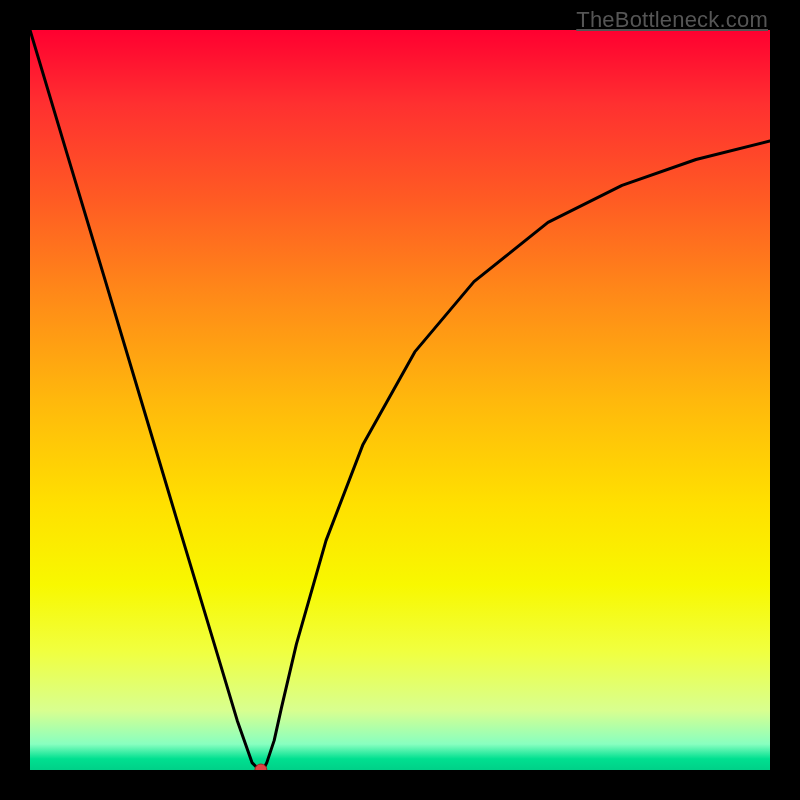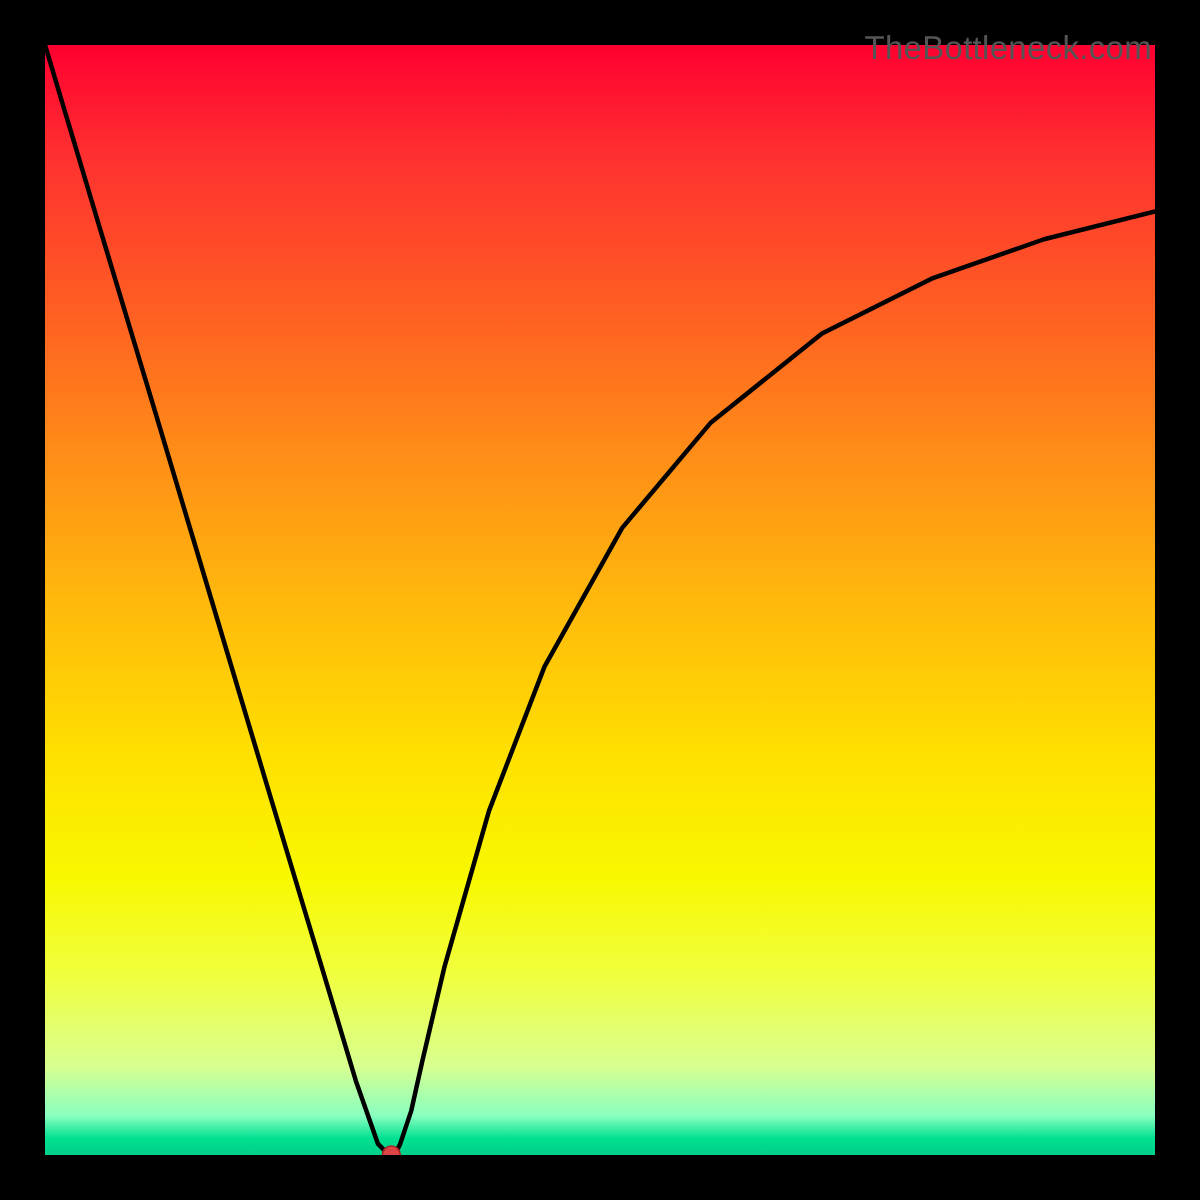--- a/index.html
+++ b/index.html
@@ -15,27 +15,28 @@
     position: absolute;
     top: 0;
     left: 0;
     width: 800px;
     height: 800px;
     box-sizing: border-box;
     border: 30px solid #000000;
   }
   .watermark {
     position: absolute;
-    top: 19px;
+    top: 7px;
     right: 32px;
     font-size: 22px;
     color: #555555;
     font-family: Arial, sans-serif;
     letter-spacing: 0.2px;
     z-index: 5;
+    text-decoration: underline;
   }
   .gradient {
     position: absolute;
     top: 30px;
     left: 30px;
     width: 740px;
     height: 740px;
     background: linear-gradient(
       to bottom,
       #ff0030 0%,

